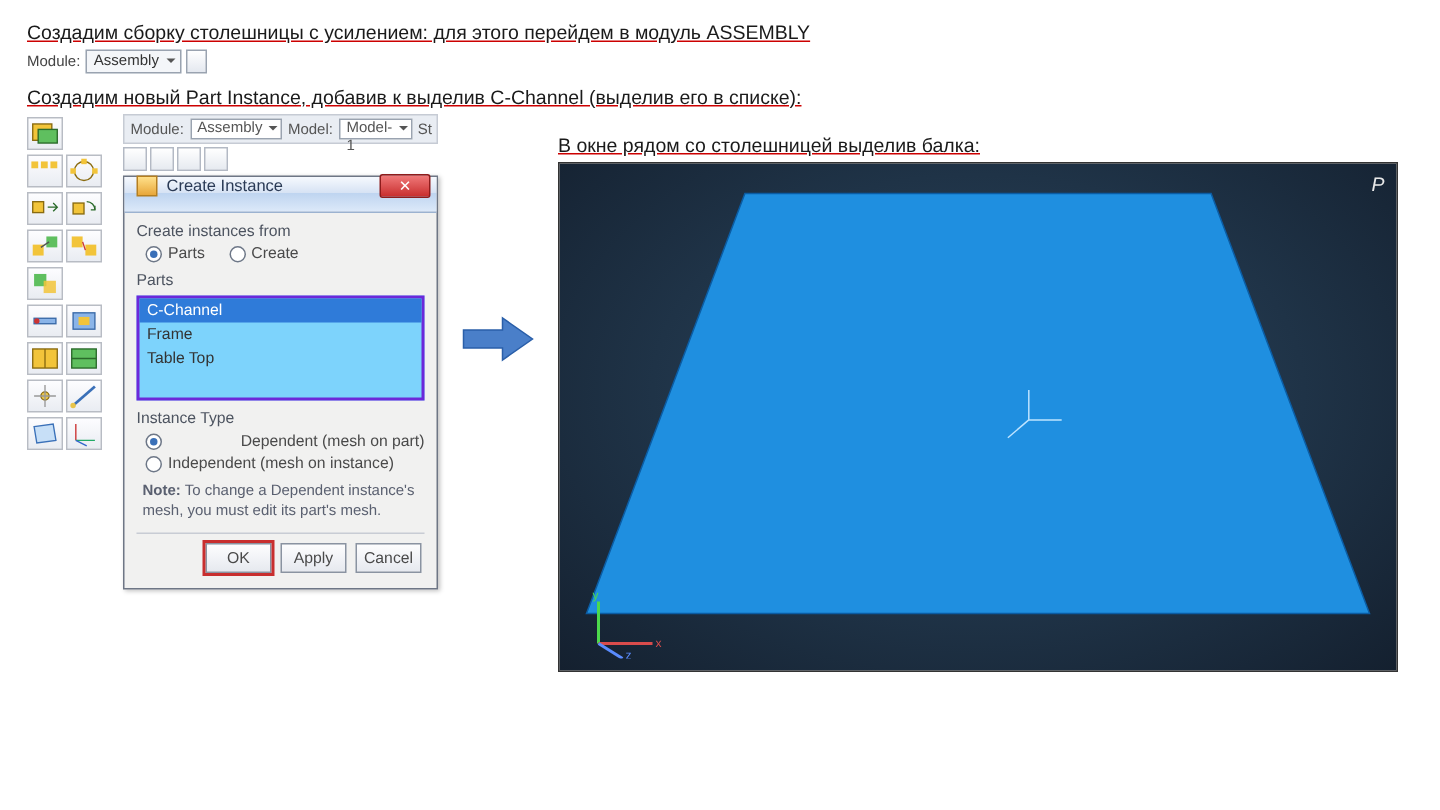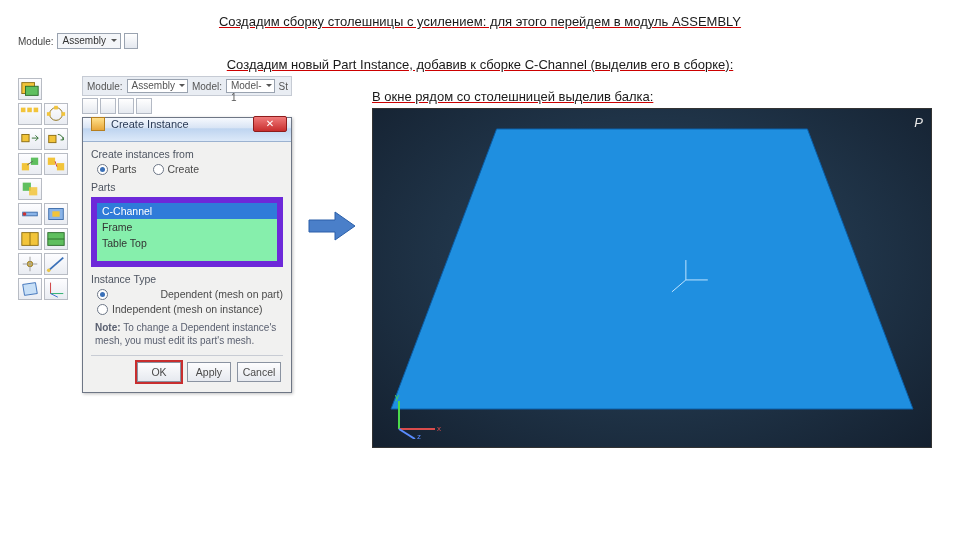--- a/index.html
+++ b/index.html
@@ -7,21 +7,21 @@
     margin: 0;
     padding: 12px 18px;
     font-family: "Segoe UI", Arial, sans-serif;
     font-size: 12px;
     color: #1a1a1a;
     background: #fff;
     width: 960px;
     height: 540px;
     overflow: hidden;
   }
-  .para { font-size: 13px; margin: 2px 0 4px 0; text-align: center; }
+  .para { font-size: 13px; margin: 2px 0 4px 0; }
   .underline-red { text-decoration: underline; text-decoration-color: #c00; }
 
   
   .module-bar {
     display: flex; align-items: center; gap: 3px;
     font-size: 10px; color: #555; margin: 2px 0 8px 0;
   }
   .module-bar .lbl { color: #444; }
   .module-bar .select {
     border: 1px solid #9aa3b0; background: #f4f6f9;
@@ -103,21 +103,21 @@
   .radio { display:flex; align-items:center; gap:4px; }
   .radio .dot {
     width:11px; height:11px; border:1px solid #6d7787; border-radius:50%;
     background:#fff; display:flex; align-items:center; justify-content:center;
   }
   .radio.sel .dot::after {
     content:""; width:5px; height:5px; border-radius:50%;
     background:#3a70b8;
   }
   .listbox {
-    border: 6px solid #6d28d9; background:#86efac;
+    border: 2px solid #6d28d9; background:#7dd3fc;
     height: 70px; margin-top:4px;
   }
   .listbox .item { padding: 2px 5px; font-size:10.5px; color:#333; }
   .listbox .item.sel {
     background:#2f7bd9; color:#fff;
   }
   .note { font-size:10px; color:#5a6070; line-height:1.3; padding-left:4px; margin-top:4px; }
   .check-row { display:flex; align-items:center; gap:5px; margin-top:6px; font-size:10.5px; }
   .check-row .cb { width:11px; height:11px; border:1px solid #6d7787; background:#fff; }
   .btn-row {
@@ -164,21 +164,21 @@
   <span class="underline-red">Создадим сборку столешницы с усилением: для этого перейдем в модуль ASSEMBLY</span>
 </p>
 
 <div class="module-bar">
   <span class="lbl">Module:</span>
   <div class="select">Assembly</div>
   <div class="tiny-btn"></div>
 </div>
 
 <p class="para">
-  <span class="underline-red">Создадим новый Part Instance, добавив к сборке C-Channel (выделив его в сборке):</span>
+  <span class="underline-red">Создадим новый Part Instance, добавив к выделив C-Channel (выделив его в списке):</span>
 </p>
 
 <div class="composite">
 
   <div class="toolbox">
     <div class="tool-row">
       <div class="tool">
         <svg viewBox="0 0 24 22">
             <rect x="3" y="4" width="14" height="12" fill="#f2c43a" stroke="#8a6b10"></rect>
             <rect x="7" y="8" width="14" height="10" fill="#5fbf5f" stroke="#2a6a2a"></rect>

